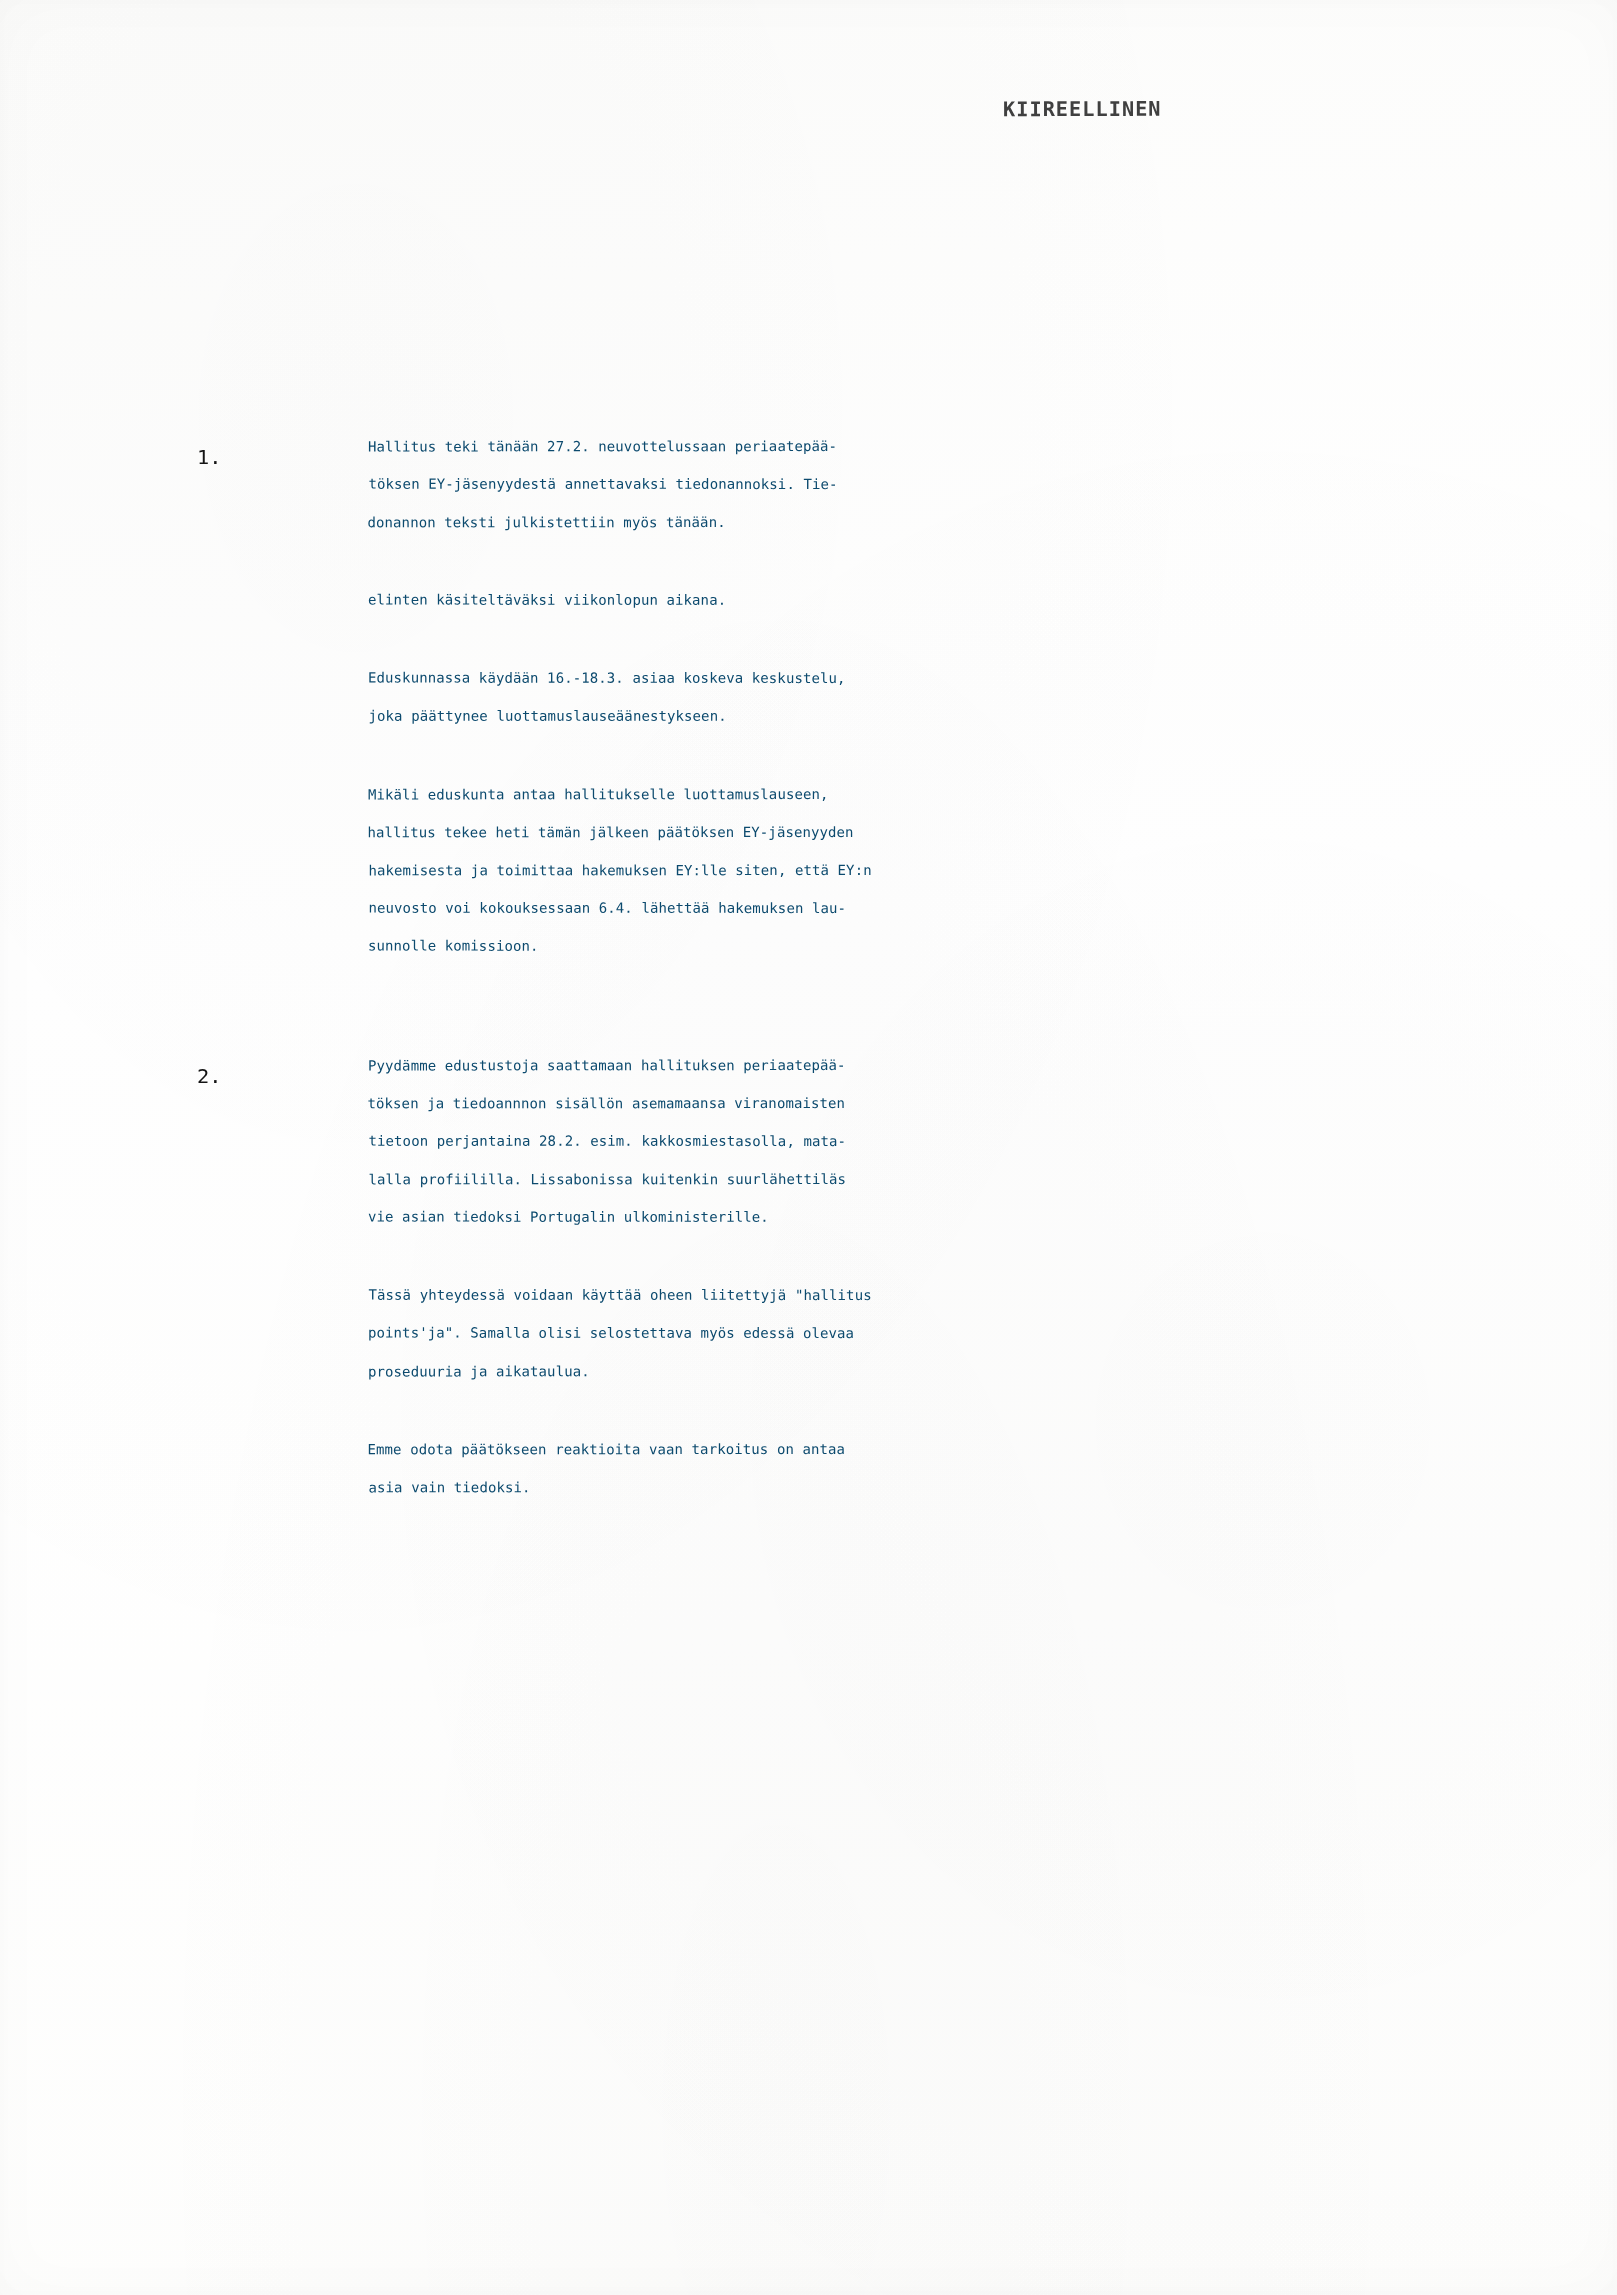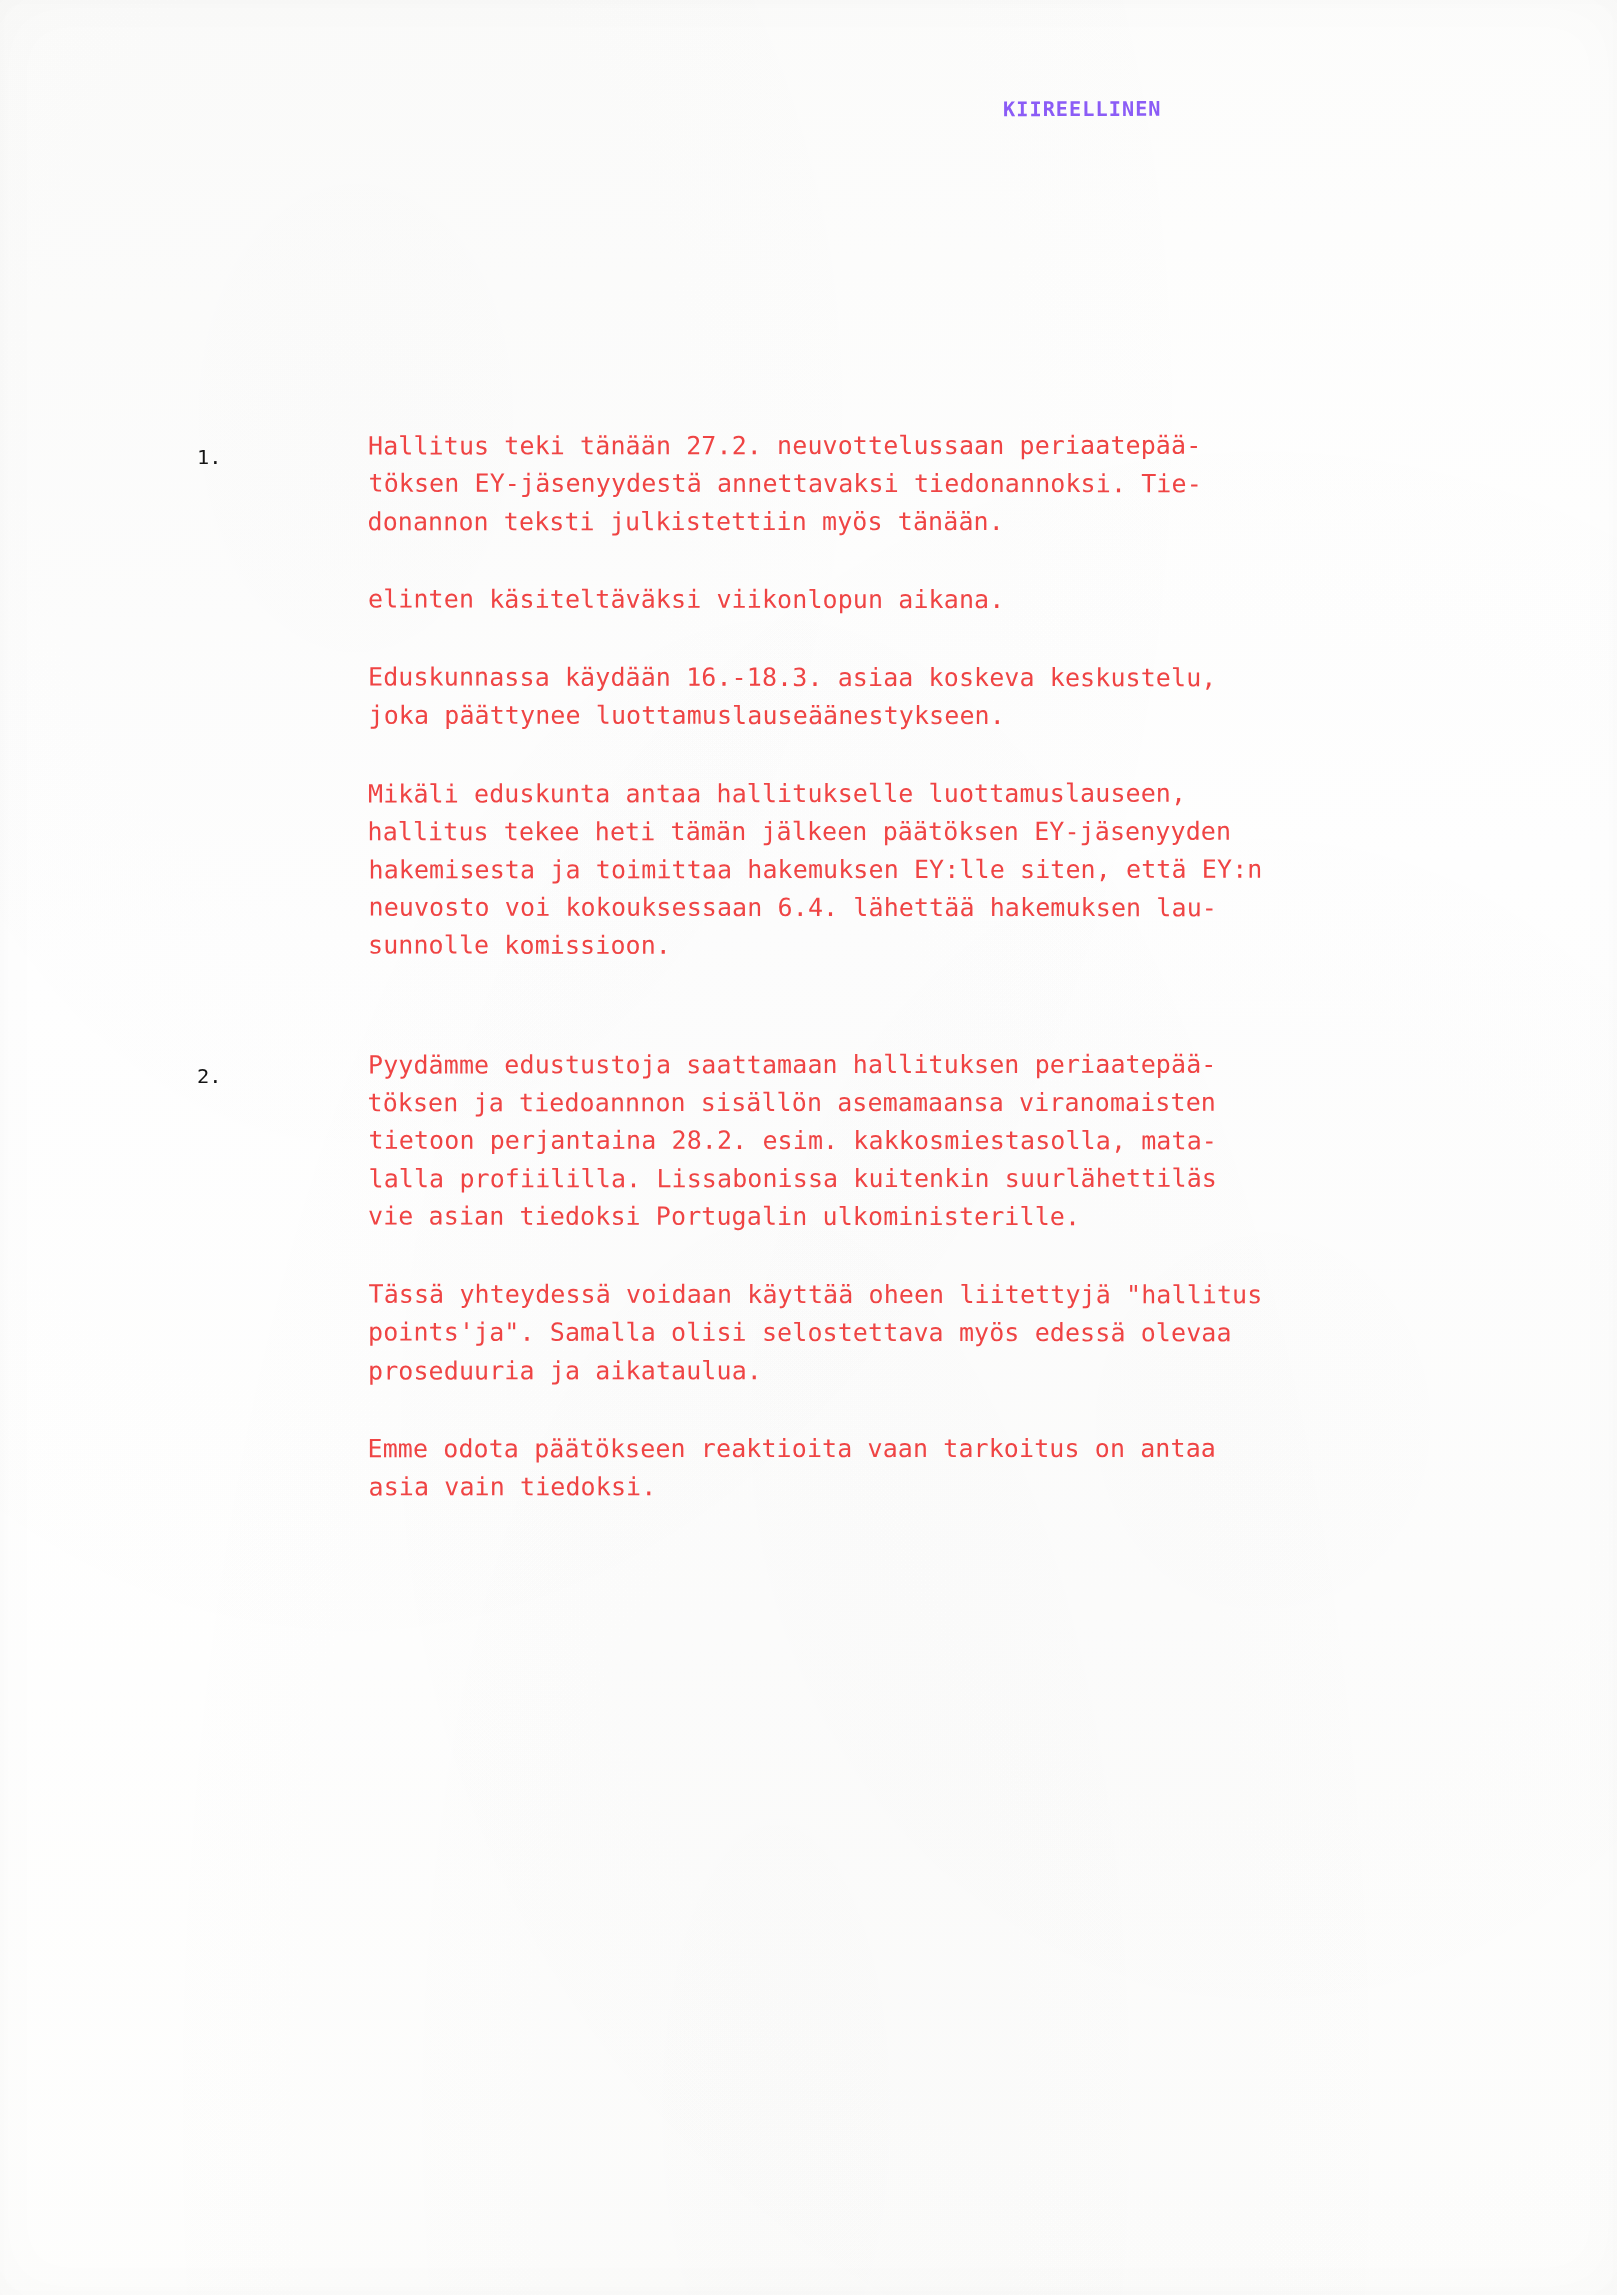--- a/index.html
+++ b/index.html
@@ -37,21 +37,21 @@
   }
 
   
   .urgency-stamp {
     position: absolute;
     left: 1003px;
     top: 97px;
     font-size: 20.3px;
     letter-spacing: 1px;
     font-weight: 700;
-    color: #8b5cf6;
+    color: #404040;
     white-space: pre;
     transform: rotate(-0.18deg);
   }
 
   .subject-block {
     position: absolute;
     left: 192px;
     top: 196px;
     width: 1190px;
   }
@@ -85,24 +85,24 @@
   }
   .section-body {
     margin-left: 368px;
     width: 1081px;
   }
   .para {
     margin: 0 0 40px 0;
   }
   .para:last-child { margin-bottom: 0; }
   .line {
-    font-size: 25px;
+    font-size: 14px;
     line-height: 38px;
     letter-spacing: 0.1px;
-    color: #ef4444;
+    color: #0c4a6e;
     white-space: pre;
     font-weight: 500;
   }
   
   .j1 { transform: translateX(0px)  rotate(-0.05deg); }
   .j2 { transform: translateX(0.5px)  rotate(0.04deg); }
   .j3 { transform: translateX(-0.5px) rotate(-0.03deg); }
   .j4 { transform: translateX(0px)  rotate(0.05deg); }
   .j5 { transform: translateX(0.5px)  rotate(-0.04deg); }
 

